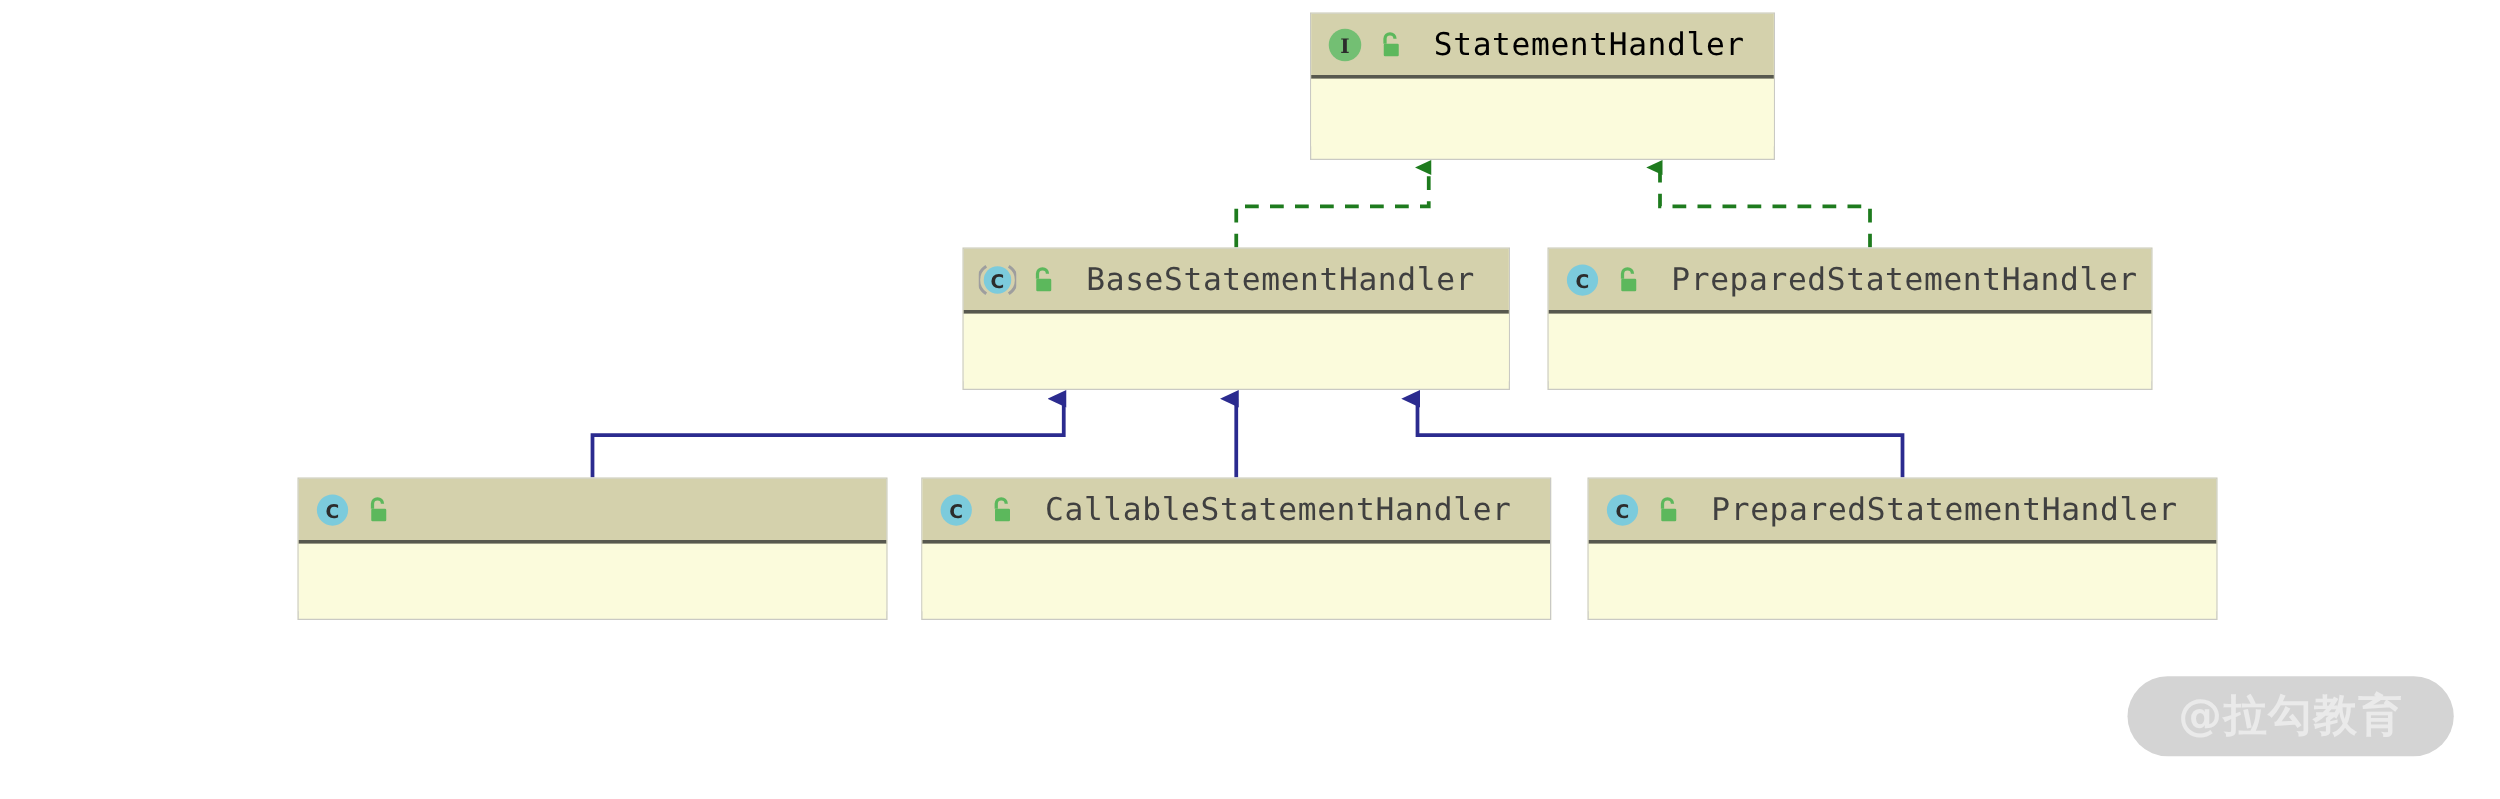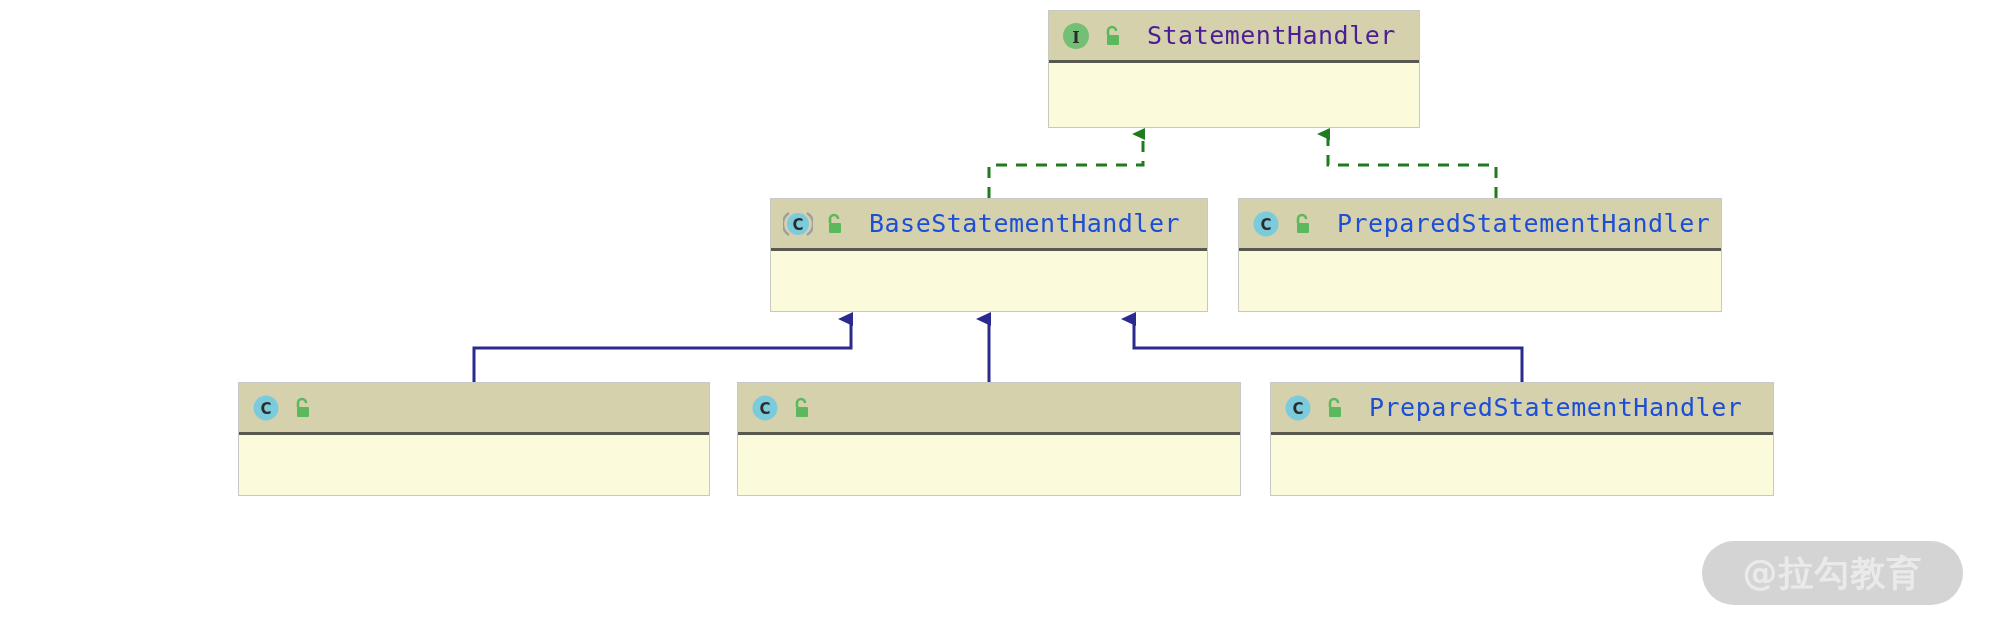--- a/index.html
+++ b/index.html
@@ -32,24 +32,24 @@
     white-space:nowrap;
   }
   .node .body{
     height:54px;
     background:#FBFBDC;
   }
   .title{
     font-family:"DejaVu Sans Mono", monospace;
     font-size:25px;
     letter-spacing:0.5px;
-    color:#1d4ed8;
+    color:#404040;
     margin-left:14px;
   }
-  .title.iface{color:#4c1d95;}
+  .title.iface{color:#000000;}
 
   
   .ic{position:relative;width:30px;height:30px;flex:0 0 30px;}
   .ic svg{display:block;width:30px;height:30px;}
 
   .lock{width:24px;height:24px;flex:0 0 24px;}
   .lock svg{display:block;width:24px;height:24px;}
 
   
   #wires{position:absolute;left:0;top:0;width:2000px;height:639px;pointer-events:none;}
@@ -192,20 +192,21 @@
           <circle cx="15" cy="15" r="12.5" fill="#7CCBDC"></circle>
           <text x="15" y="21" text-anchor="middle" font-family="DejaVu Sans, sans-serif" font-size="15" font-weight="700" fill="#2C2C2C">C</text>
         </svg>
       </span>
       <span class="lock">
         <svg viewBox="0 0 24 24">
           <path d="M8,11 L8,7 A4,4 0 0,1 16,7" fill="none" stroke="#5CB85C" stroke-width="2.6"></path>
           <rect x="7" y="11" width="12" height="10" rx="1" fill="#5CB85C"></rect>
         </svg>
       </span>
+      <span class="title">CallableStatementHandler</span>
     </div>
     <div class="body"></div>
   </div>
 
   <div class="node" style="left:1270px;top:382px;width:504px;height:114px;">
     <div class="hdr">
       <span class="ic">
         <svg viewBox="0 0 30 30">
           <circle cx="15" cy="15" r="12.5" fill="#7CCBDC"></circle>
           <text x="15" y="21" text-anchor="middle" font-family="DejaVu Sans, sans-serif" font-size="15" font-weight="700" fill="#2C2C2C">C</text>

